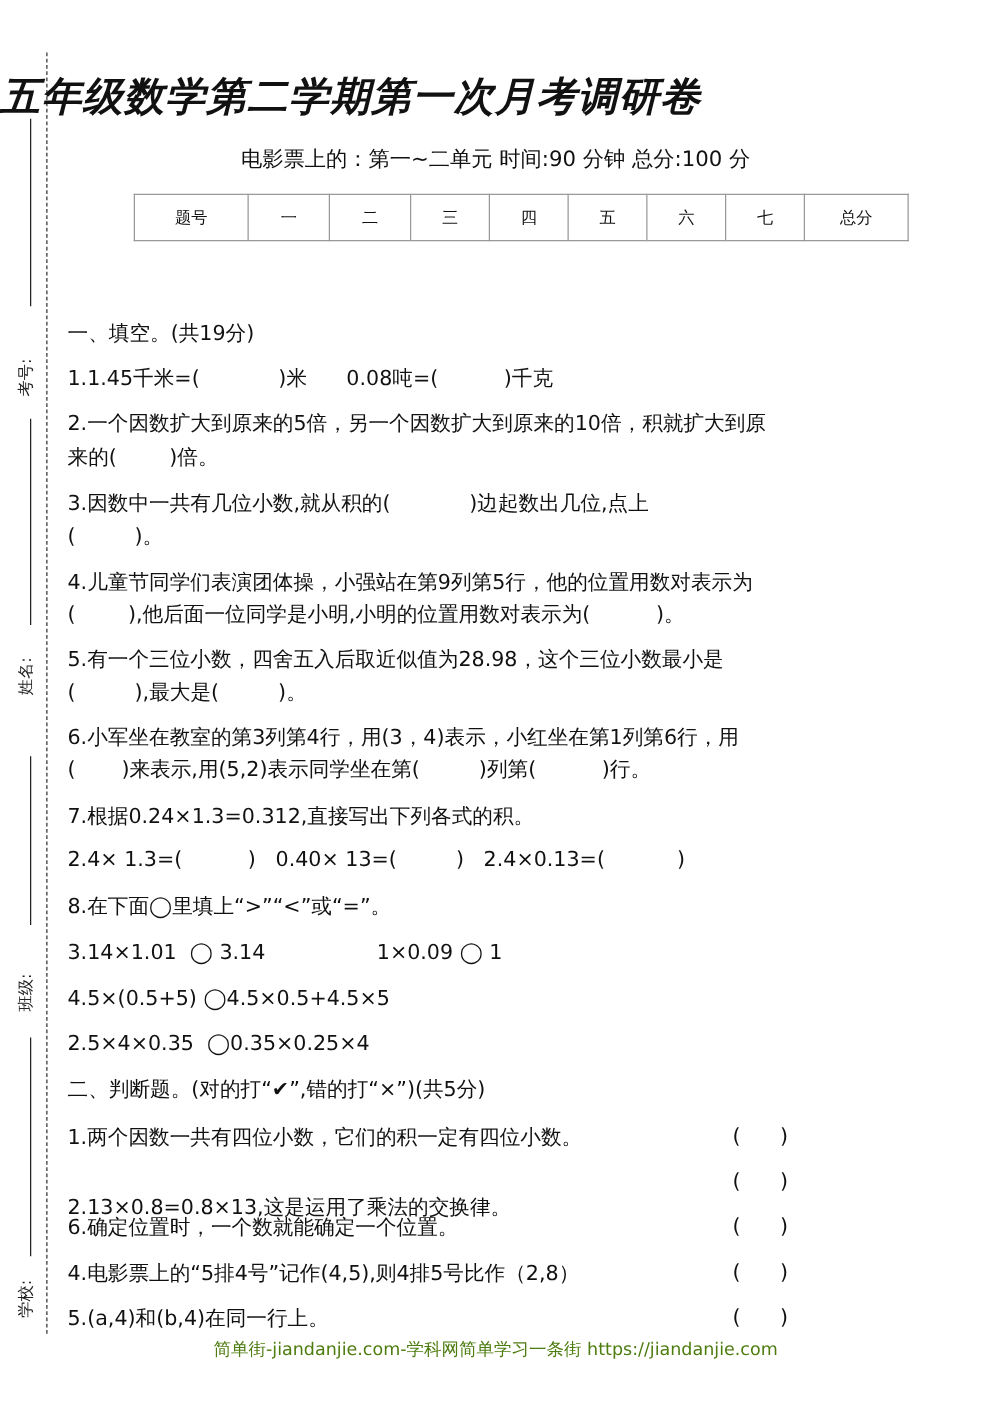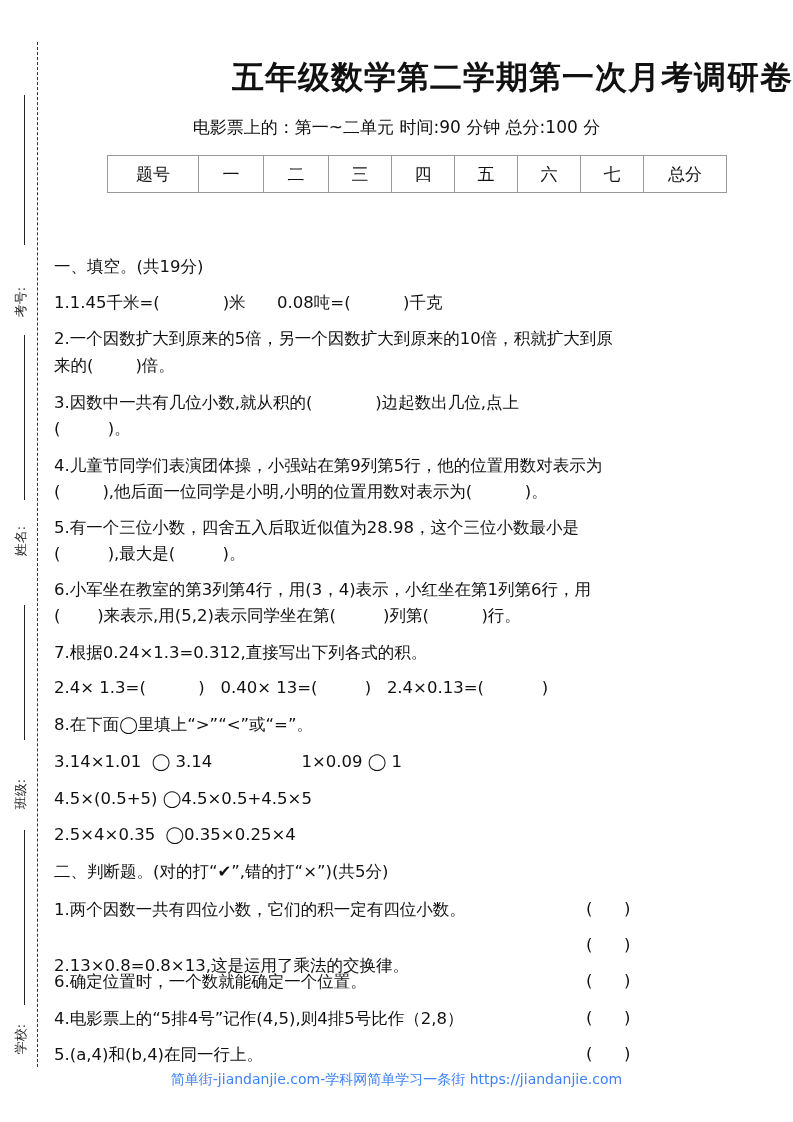--- a/index.html
+++ b/index.html
@@ -2,28 +2,28 @@
 <html><head>
 <meta charset="utf-8">
 <style>
   html, body { margin: 0; padding: 0; background: #ffffff; }
   body { width: 793px; height: 1122px; position: relative; overflow: hidden;
          font-family: "DejaVu Serif", "Liberation Serif", serif; color: #111; }
   .margin-strip { position: absolute; left: 0; top: 0; width: 46px; height: 1122px; }
   .dashed-line { position: absolute; left: 37px; top: 42px; height: 1025px; border-left: 1.5px dashed #333; }
   .side-label { position: absolute; left: 6px; font-size: 13px; transform: rotate(-90deg); transform-origin: center; white-space: nowrap; font-family: "DejaVu Sans", sans-serif; color:#222; }
   .side-line { position: absolute; left: 24px; border-left: 1.5px solid #222; }
-  .title { position: absolute; left: 0; width: 793px; top: 56px; text-align: right; font-size: 32px; font-weight: bold; letter-spacing: 1px; font-family: "DejaVu Sans", sans-serif; }
+  .title { position: absolute; left: 0; width: 793px; top: 56px; text-align: left; font-size: 32px; font-weight: bold; letter-spacing: 1px; font-family: "DejaVu Sans", sans-serif; font-style: italic; }
   .subtitle { position: absolute; left: 0; width: 793px; top: 116px; text-align: center; font-size: 17px; font-family: "DejaVu Sans", sans-serif; }
-  table.score { position: absolute; left: 107px; top: 155px; border-collapse: collapse; font-family: "DejaVu Sans", sans-serif; font-size: 17px; }
+  table.score { position: absolute; left: 107px; top: 155px; border-collapse: collapse; font-family: "DejaVu Sans", sans-serif; font-size: 13px; }
   table.score td { border: 1px solid #999; text-align: center; height: 34px; }
   .content { position: absolute; left: 54px; top: 252px; width: 700px; font-family: "DejaVu Sans", sans-serif; font-size: 16.5px; }
   .line { position: absolute; left: 0; white-space: pre; }
   .paren-pair { position: absolute; left: 532px; white-space: pre; }
-  .footer { position: absolute; top: 1071px; left: 0; width: 793px; text-align: center; font-size: 14px; color: #3b82f6; font-family: "DejaVu Sans", sans-serif; }
+  .footer { position: absolute; top: 1071px; left: 0; width: 793px; text-align: center; font-size: 14px; color: #4d7c0f; font-family: "DejaVu Sans", sans-serif; }
 </style>
 </head>
 <body>
 
 <div class="margin-strip">
   <div class="dashed-line"></div>
 
   <div class="side-line" style="top:95px;height:150px;"></div>
   <div class="side-label" style="top:293px;">考号:</div>
 

